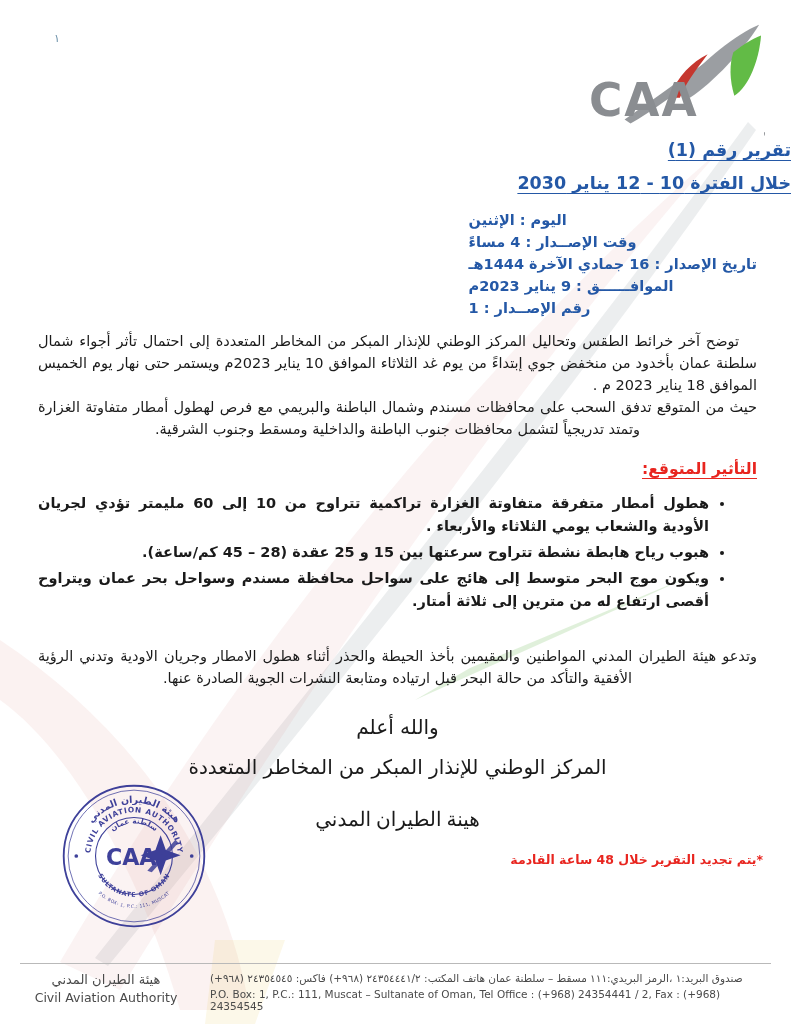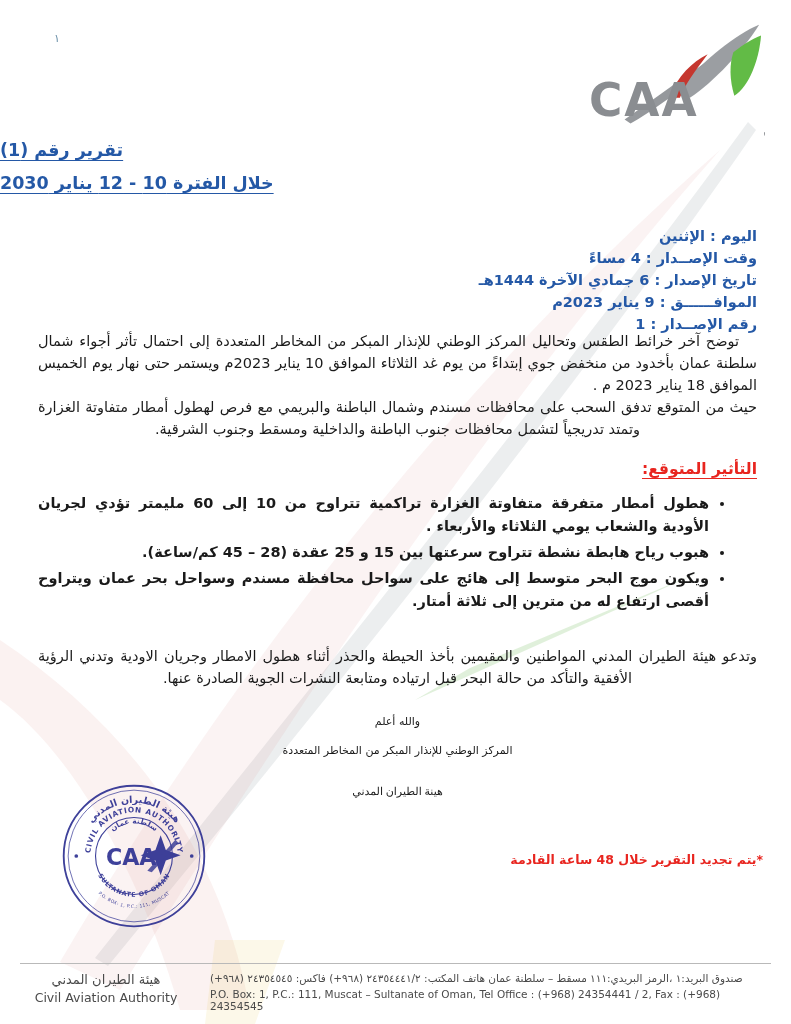--- a/index.html
+++ b/index.html
@@ -19,30 +19,30 @@
   .wm{position:absolute;inset:0;z-index:0;pointer-events:none;}
   .layer{position:relative;z-index:1;}
 
   
   .page-mark{position:absolute;top:32px;left:54px;font-size:11px;color:#6a8fa8;}
 
   
   .logo{position:absolute;top:20px;right:26px;width:178px;height:122px;}
 
   
-  .title-block{position:absolute;top:140px;left:0;right:0;text-align:left;direction:rtl;}
+  .title-block{position:absolute;top:140px;left:0;right:0;text-align:right;direction:rtl;}
   .title-line{
     display:inline-block;color:var(--blue);font-weight:bold;font-size:17.5px;
     text-decoration:underline;text-underline-offset:4px;margin:0 0 13px 0;
   }
   .title-line2{font-size:17.5px;}
 
   
   .meta{
-    position:absolute;top:225px;right:34px;direction:rtl;text-align:right;
+    position:absolute;top:209px;right:34px;direction:rtl;text-align:left;
     color:var(--blue);font-weight:bold;font-size:14.5px;line-height:22px;
   }
 
   
   .body-flow{position:absolute;top:330px;left:38px;right:34px;direction:rtl;}
   .para{font-size:14.5px;line-height:22px;text-align:justify;margin:0;}
   .para.indent{text-indent:18px;}
   .para.center-last{text-align-last:center;}
 
   .impact-heading{
@@ -52,21 +52,21 @@
 
   ul.impact-list{
     margin:14px 26px 0 0;padding:0 22px 0 0;list-style:disc;
   }
   ul.impact-list li{
     font-size:14.5px;line-height:23px;font-weight:bold;text-align:justify;margin-bottom:3px;
   }
 
   .advisory{margin-top:32px;}
 
-  .closing{text-align:center;font-size:11px;margin-top:22px;}
+  .closing{text-align:center;font-size:20px;margin-top:22px;}
   .closing.c1{margin-top:26px;}
   .closing.c2{margin-top:16px;}
   .closing.c3{margin-top:28px;font-family:Liberation Serif, serif;}
 
   
   .stamp{position:absolute;left:60px;top:782px;width:148px;height:148px;opacity:.92;}
 
   
   .footnote{
     position:absolute;top:852px;right:28px;direction:rtl;
@@ -112,21 +112,21 @@
     </svg>
 
     <div class="title-block">
       <div><span class="title-line">تقرير رقم (1)</span></div>
       <div><span class="title-line title-line2">خلال الفترة  10 - 12 يناير 2030</span></div>
     </div>
 
     <div class="meta">
       <div>اليوم : الإثنين</div>
       <div>وقت الإصــدار : 4 مساءً</div>
-      <div>تاريخ الإصدار : 6 جمادي الآخرة  1444هـ</div>
+      <div>تاريخ الإصدار : 16 جمادي الآخرة  1444هـ</div>
       <div>الموافــــــق : 9 يناير 2023م</div>
       <div>رقم الإصــدار : 1</div>
     </div>
 
     <div class="body-flow">
       <p class="para indent">توضح آخر خرائط الطقس وتحاليل المركز الوطني للإنذار المبكر من المخاطر المتعددة إلى احتمال تأثر أجواء شمال سلطنة عمان بأخدود من منخفض جوي إبتداءً من يوم غد الثلاثاء الموافق 10 يناير 2023م ويستمر حتى نهار يوم الخميس الموافق 18 يناير 2023 م .</p>
       <p class="para center-last">حيث من المتوقع تدفق السحب على محافظات مسندم وشمال الباطنة والبريمي مع فرص لهطول أمطار متفاوتة الغزارة وتمتد تدريجياً لتشمل محافظات جنوب الباطنة والداخلية ومسقط وجنوب الشرقية.</p>
 
       <p class="impact-heading">التأثير المتوقع:</p>
 

